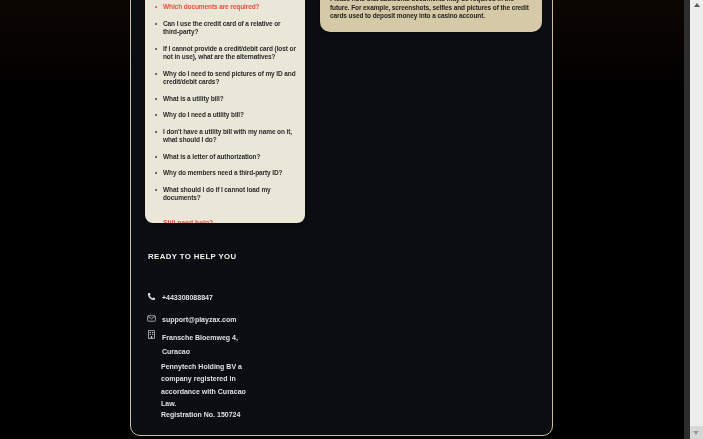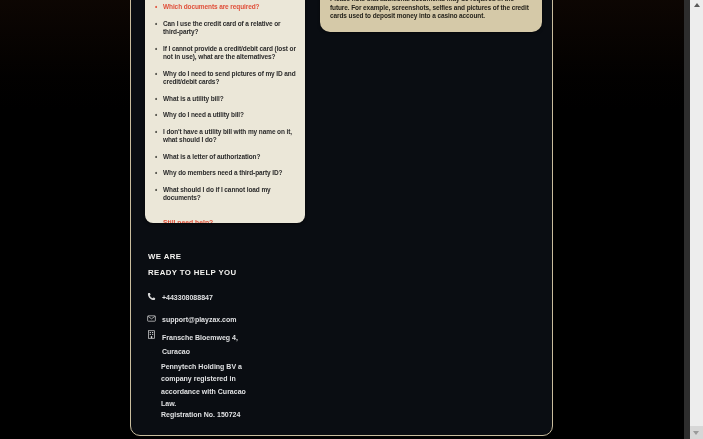--- a/index.html
+++ b/index.html
@@ -160,21 +160,20 @@
         </li>
       </ul>
     <a class="help-link">Still need help?</a>
   </div>
 
   <div class="answer-card">
     <p class="answer-text">Please note that additional documents may be required in the future. For example, screenshots, selfies and pictures of the credit cards used to deposit money into a casino account.</p>
   </div>
 
   <div class="footer-heading">
-    <div>WE ARE</div>
     <div>READY TO HELP YOU</div>
   </div>
 
   <div class="contact-row row-phone">
     <svg width="9" height="9" viewBox="0 0 10 10">
       <path d="M2.1 1 C1.5 1 1 1.5 1 2.1 C1 5.7 4.3 9 7.9 9 C8.5 9 9 8.5 9 7.9 L9 6.7 L6.9 6 L6.2 7 C5 6.4 3.6 5 3 3.8 L4 3.1 L3.3 1 Z" fill="#d8d8d8"></path>
     </svg>
     <span>+443308088847</span>
   </div>
 

